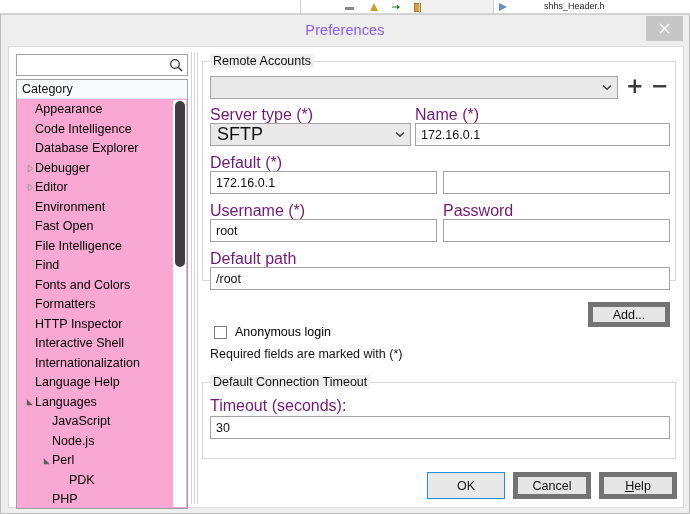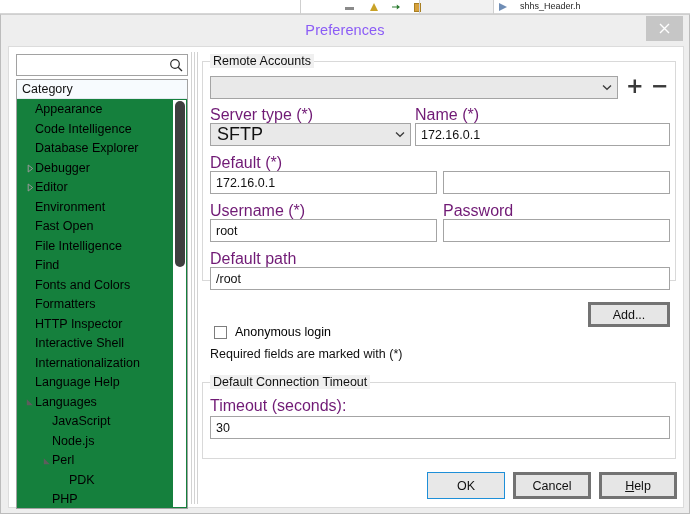--- a/index.html
+++ b/index.html
@@ -75,21 +75,21 @@
   #search-input {
     border: 0; outline: 0; background: transparent;
     width: 146px; height: 18px; margin-left: 3px;
     font-family: "Liberation Sans", sans-serif; font-size: 12px; color: #111;
   }
   #search-icon { width: 20px; display: flex; align-items: center; justify-content: center; }
 
   #tree-panel {
     position: absolute; left: 7px; top: 32px;
     width: 172px; height: 430px;
-    background: #15803d; border: 1px solid #a2a2a2;
+    background: #f9a8d4; border: 1px solid #a2a2a2;
     overflow: hidden;
   }
   #tree-header {
     height: 19px; background: #f7fbfe;
     border-bottom: 1px solid #e3eaf0;
     padding-left: 5px; line-height: 19px;
     font-size: 12.5px; color: #111;
   }
   #tree-list { position: relative; padding-top: 1px; }
   .tree-row {
@@ -164,21 +164,21 @@
   }
   .combo .cv { padding-left: 6px; flex: 1; white-space: nowrap; overflow: hidden; }
   .combo .ca { width: 20px; display: flex; align-items: center; justify-content: center; }
 
   .plusminus {
     position: absolute; font-size: 21px; font-weight: bold; color: #3a3a3a;
     line-height: 21px; cursor: pointer; font-family: "DejaVu Sans", sans-serif;
   }
 
   .btn {
-    position: absolute; background: #e6e6e6; border: 3px solid #737373;
+    position: absolute; background: #e6e6e6; border: 5px solid #737373;
     font-family: "Liberation Sans", sans-serif; font-size: 12.5px; color: #111;
     display: flex; align-items: center; justify-content: center;
     cursor: pointer;
   }
   .btn.default { border: 1px solid #1e8fd8; background: #e8e8e8; }
 
   .checkrow { position: absolute; display: flex; align-items: center; cursor: pointer; }
   .checkbox {
     width: 13px; height: 13px; background: #fff; border: 1px solid #7d7d7d;
     margin-right: 8px;
@@ -195,21 +195,21 @@
   <div class="bg-pane" style="left:301px;width:118px;"></div>
   <div class="bg-pane" style="left:420px;width:73px;background:#f1f1f1;"></div>
   <div class="bg-pane" style="left:494px;width:196px;"></div>
 
   <div class="bg-ico" style="left:370px;background:#c9a227;clip-path:polygon(50% 0,100% 100%,0 100%);"></div>
   <div class="bg-ico" style="left:392px;background:#2e7d32;clip-path:polygon(0 45%,60% 45%,60% 20%,100% 50%,60% 80%,60% 55%,0 55%);"></div>
   <div class="bg-ico" style="left:414px;width:7px;height:9px;background:#d7a13b;border:1px solid #a87f23;"></div>
   <div class="bg-ico" style="left:345px;width:9px;height:3px;top:7px;background:#8a8a8a;"></div>
 
   <div class="bg-tab-text bg-link" style="left:424px;width:66px;"></div>
-  <div class="bg-tab-text" style="left:484px;padding-left:36px;">shhs_Header.h</div>
+  <div class="bg-tab-text" style="left:508px;padding-left:36px;">shhs_Header.h</div>
   <div class="bg-ico" style="left:499px;width:8px;height:8px;background:#6f8db5;clip-path:polygon(0 0,100% 50%,0 100%);"></div>
 
   <div class="bg-sep" style="left:300px;"></div>
   <div class="bg-sep" style="left:419px;"></div>
   <div class="bg-sep" style="left:493px;"></div>
 </div>
 
 <div id="dialog">
 
   <div id="titlebar">

